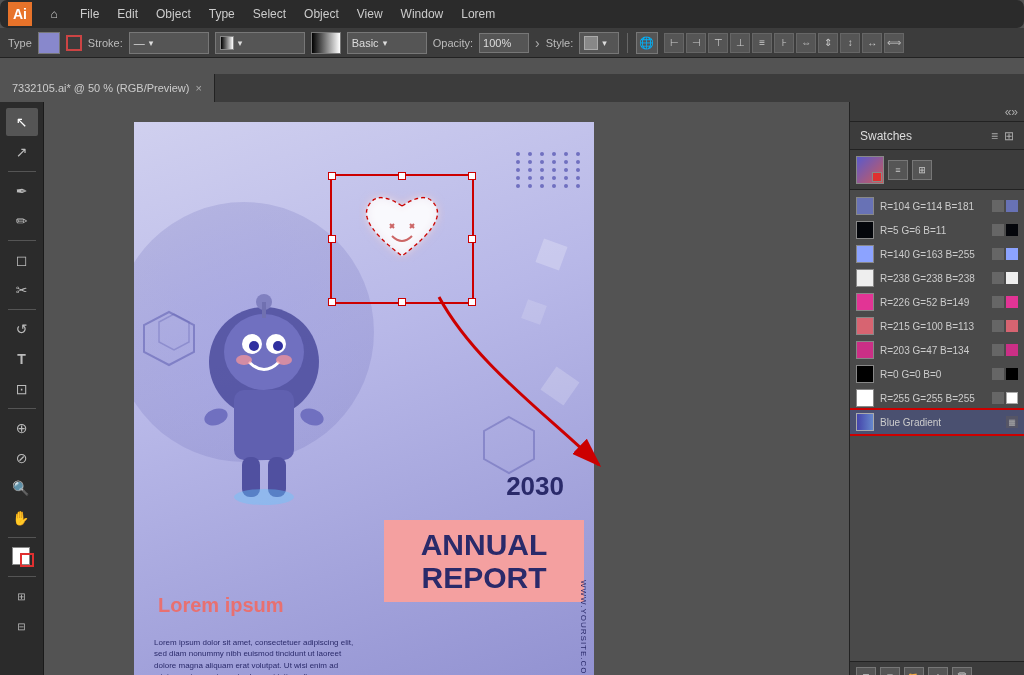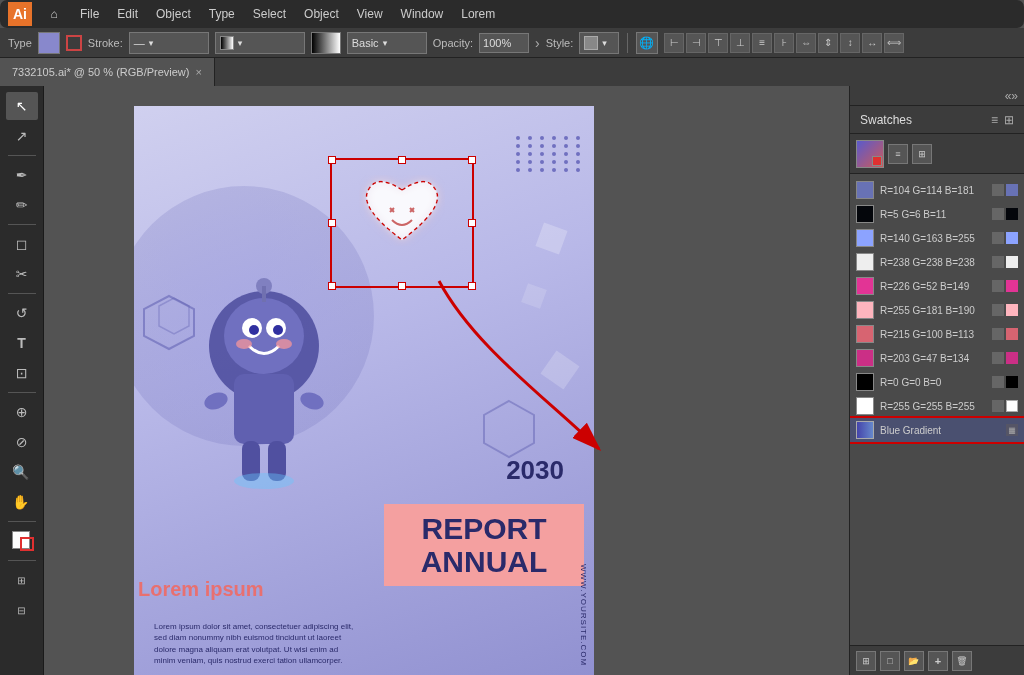--- a/index.html
+++ b/index.html
@@ -90,20 +90,21 @@
       display: flex; align-items: center; justify-content: center;
       color: #ccc; font-size: 10px; cursor: pointer;
     }
 
     
     .tab-bar {
       height: 28px;
       background: #3c3c3c;
       display: flex;
       align-items: center;
+      margin-top: 16px;
     }
     .tab {
       height: 28px;
       background: #535353;
       border-right: 1px solid #222;
       display: flex; align-items: center;
       padding: 0 12px;
       font-size: 11px; color: #ccc;
       gap: 6px;
     }
@@ -221,21 +222,21 @@
     }
     .annual-text {
       font-size: 30px;
       font-weight: 900;
       color: #2a2a6a;
       line-height: 1.1;
     }
     .lorem-title {
       position: absolute;
       bottom: 85px;
-      left: 4px;
+      left: 24px;
       font-size: 20px;
       font-weight: bold;
       color: #e87070;
     }
     .lorem-body {
       position: absolute;
       bottom: 20px;
       left: 20px;
       width: 200px;
       font-size: 8px;
@@ -553,22 +554,22 @@
             <line x1="68" y1="42" x2="72" y2="38" stroke="#cc6666" stroke-width="2"></line>
             <line x1="72" y1="42" x2="68" y2="38" stroke="#cc6666" stroke-width="2"></line>
 
             <path d="M 50 50 Q 60 60 70 50" stroke="#cc6666" stroke-width="2" fill="none"></path>
           </svg>
         </div>
 
         <div class="year-text">2030</div>
 
         <div class="annual-box">
+          <div class="annual-text">ANNUAL</div>
           <div class="annual-text">REPORT</div>
-          <div class="annual-text">ANNUAL</div>
         </div>
 
         <div class="lorem-title">Lorem ipsum</div>
 
         <div class="lorem-body">Lorem ipsum dolor sit amet, consectetuer adipiscing elit, sed diam nonummy nibh euismod tincidunt ut laoreet dolore magna aliquam erat volutpat. Ut wisi enim ad minim veniam, quis nostrud exerci tation ullamcorper.</div>
 
         <div class="site-text">WWW.YOURSITE.COM</div>
 
       </div>
     </div>
@@ -648,28 +649,20 @@
 
       <div class="swatch-row">
         <div class="swatch-color" style="background:#e23495;"></div>
         <span class="swatch-label">R=226 G=52 B=149</span>
         <div class="swatch-icons">
           <div class="swatch-icon" style="background:#666;"></div>
           <div class="swatch-icon" style="background:#e23495;"></div>
         </div>
       </div>
 
-      <div class="swatch-row">
-        <div class="swatch-color" style="background:#ffb5be;"></div>
-        <span class="swatch-label">R=255 G=181 B=190</span>
-        <div class="swatch-icons">
-          <div class="swatch-icon" style="background:#666;"></div>
-          <div class="swatch-icon" style="background:#ffb5be;"></div>
-        </div>
-      </div>
 
       <div class="swatch-row">
         <div class="swatch-color" style="background:#d76471;"></div>
         <span class="swatch-label">R=215 G=100 B=113</span>
         <div class="swatch-icons">
           <div class="swatch-icon" style="background:#666;"></div>
           <div class="swatch-icon" style="background:#d76471;"></div>
         </div>
       </div>
 

